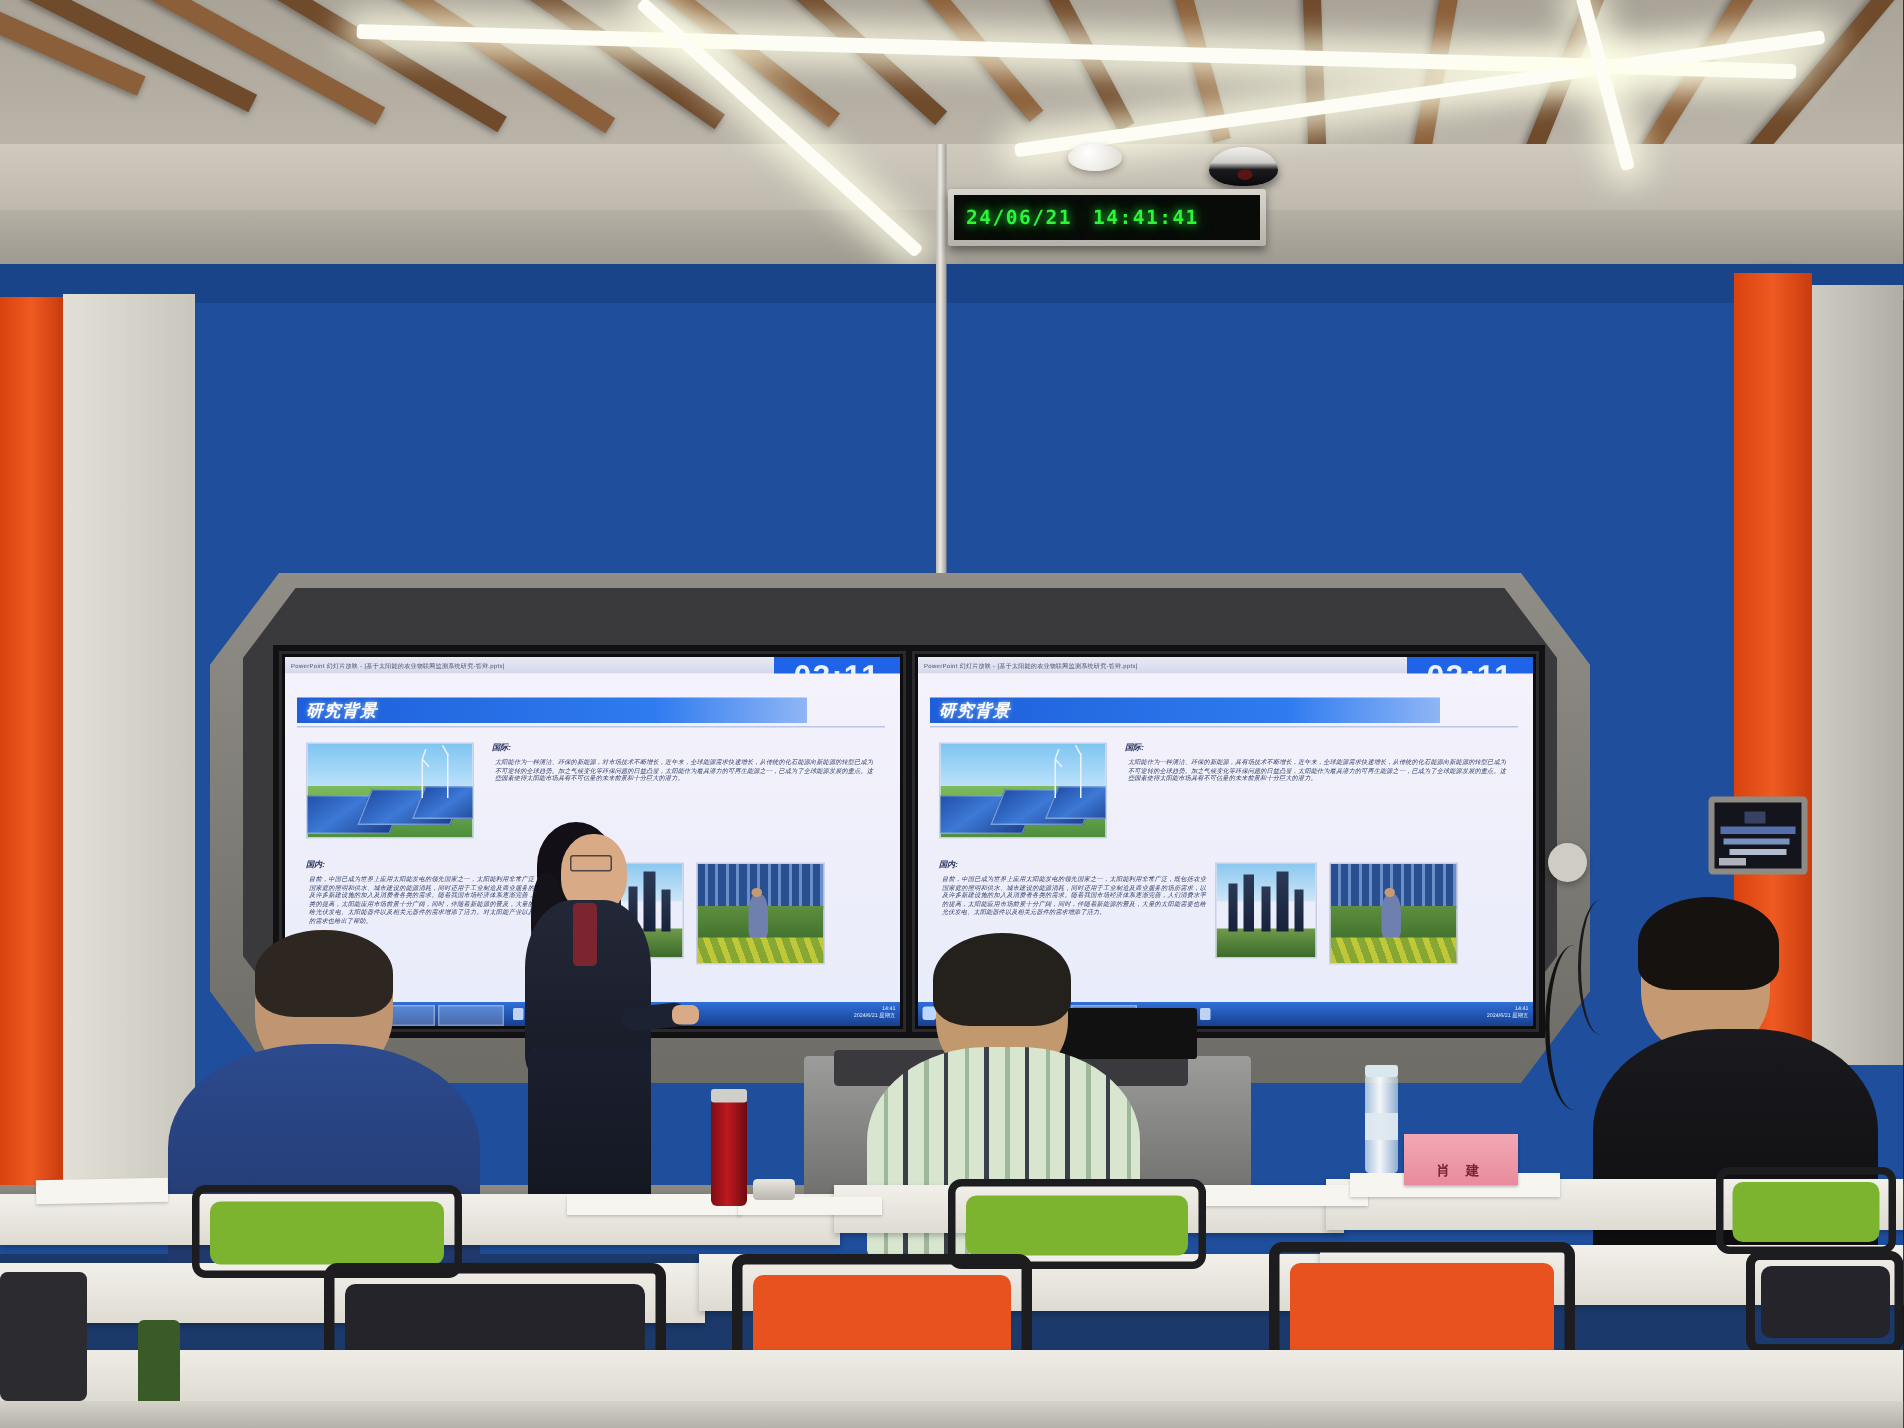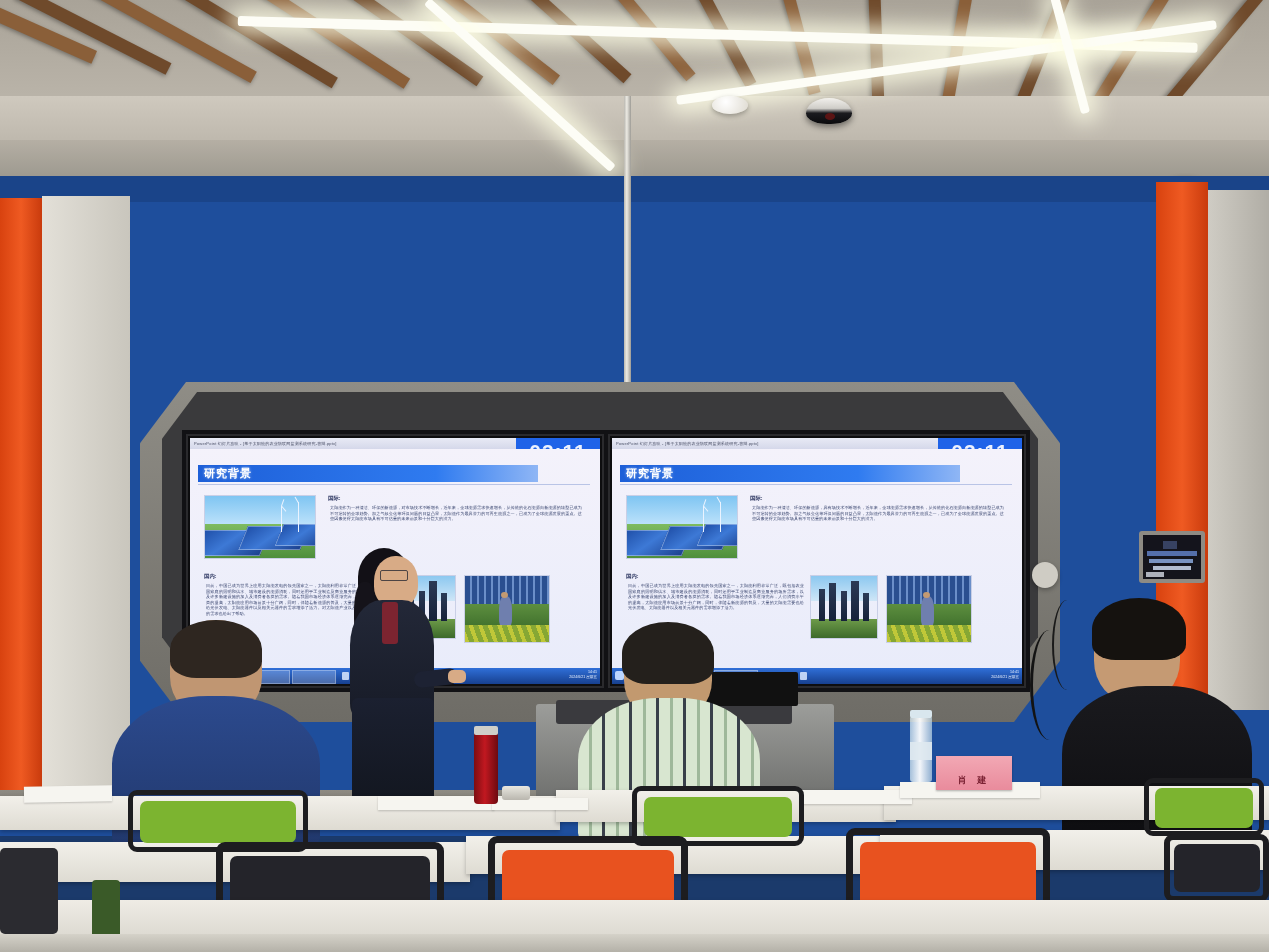--- a/index.html
+++ b/index.html
@@ -38,21 +38,21 @@
   #panelR{left:604px;top:430px;width:418px;height:254px;}
   .slide{position:absolute;left:4px;top:4px;right:4px;bottom:4px;background:#eef0fb;overflow:hidden;}
 
   
   .ppt-titlebar{position:absolute;left:0;top:0;width:100%;height:11px;background:linear-gradient(180deg,#e8eaf5,#d5d8ea);
      font-size:4px;color:#4a4f66;white-space:nowrap;overflow:hidden;line-height:11px;padding-left:4px;box-sizing:border-box;letter-spacing:.2px;}
   .timer{position:absolute;right:0;top:0;height:28px;min-width:84px;background:#1f63e8;color:#eaf1ff;
      font-size:21px;font-weight:700;line-height:28px;text-align:center;letter-spacing:1px;padding:0 6px;box-sizing:border-box;}
   .timer-shade{position:absolute;right:0;top:11px;width:90px;height:17px;background:rgba(220,225,245,.75);}
 
-  .slide-body{position:absolute;left:0;top:11px;right:0;bottom:16px;background:linear-gradient(180deg,#f4f2fb,#e9ecfa);}
+  .slide-body{position:absolute;left:0;top:11px;right:0;bottom:16px;background:linear-gradient(180deg,#f4f2fb,#e9ecfa);font-style:italic;}
   .slide-titlebar{position:absolute;left:8px;top:16px;width:340px;height:17px;background:linear-gradient(90deg,#1d5fd8,#2f7bf0 70%,#8fb6f5);}
   .slide-title{position:absolute;left:14px;top:17px;font-size:11px;font-weight:700;color:#ffffff;letter-spacing:1px;
      text-shadow:0 0 3px rgba(255,255,255,.6);}
   .slide-rule{position:absolute;left:8px;top:35px;width:392px;height:1px;background:#b9c4e6;}
 
   .photo{position:absolute;border:1px solid #c9cfe6;overflow:hidden;}
   .photo .sky{position:absolute;left:0;top:0;width:100%;height:48%;background:linear-gradient(180deg,#7fc5f2,#bfe3fb);}
   .photo .ground{position:absolute;left:0;bottom:0;width:100%;height:55%;background:linear-gradient(180deg,#7ebb5f,#4e8f3c);}
   .pvrow{position:absolute;background:linear-gradient(135deg,#1f4fa8,#3d79d6 45%,#1b3f8c);
      box-shadow:inset 0 0 0 1px rgba(255,255,255,.35);}
@@ -160,20 +160,26 @@
   <div id="wall" class="abs"></div>
   <div class="wall-shade abs" style="left:0;top:176px;width:1269px;height:26px;"></div>
   <div class="pillar-orange abs" style="left:0;top:198px;width:42px;height:618px;"></div>
   <div class="pillar-orange abs" style="left:1156px;top:182px;width:52px;height:560px;"></div>
   <div class="wall-white abs" style="left:42px;top:196px;width:88px;height:600px;background:linear-gradient(90deg,#e3e0d8,#c9c6bd);"></div>
   <div class="wall-white abs" style="left:1208px;top:190px;width:61px;height:520px;background:linear-gradient(90deg,#cfccc4,#b0ada5);"></div>
   <div class="wall-grey abs" style="left:0;top:790px;width:1269px;height:30px;background:linear-gradient(180deg,#8e8b83,#6e6b64);"></div>
 
   <div id="pole"></div>
   <div id="pole-base"></div>
+  <div id="led-board">
+    <div id="led-inner">
+      <span class="led-txt">24/06/21</span>
+      <span class="led-txt">14:41:41</span>
+    </div>
+  </div>
 
   <div id="screen-surround" class="abs">
     <div id="surround-shape"></div>
     <div id="surround-inner"></div>
   </div>
 
   <div id="panelL" class="panel abs">
     <div class="slide">
       <div class="ppt-titlebar">PowerPoint 幻灯片放映 - [基于太阳能的农业物联网监测系统研究-答辩.pptx]</div>
       <div class="timer-shade"></div>

